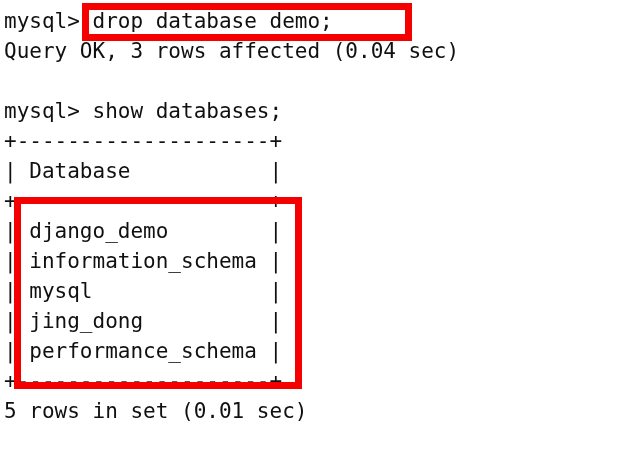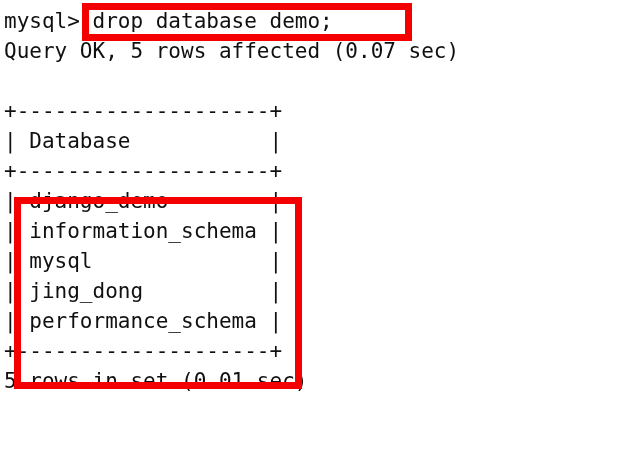--- a/index.html
+++ b/index.html
@@ -59,22 +59,23 @@
     height: 192px;
   }
 </style>
 </head>
 <body>
 
 <div id="screen">
 
   <div id="terminal">
     <div class="line">mysql&gt; drop database demo;</div>
-    <div class="line">Query OK, 5 rows affected (0.07 sec)</div>
+    <div class="line">Query OK, 3 rows affected (0.04 sec)</div>
     <div class="line blank"></div>
+    <div class="line">mysql&gt; show databases;</div>
     <div class="line">+--------------------+</div>
     <div class="line">| Database           |</div>
     <div class="line">+--------------------+</div>
     <div class="line">| django_demo        |</div>
     <div class="line">| information_schema |</div>
     <div class="line">| mysql              |</div>
     <div class="line">| jing_dong          |</div>
     <div class="line">| performance_schema |</div>
     <div class="line">+--------------------+</div>
     <div class="line">5 rows in set (0.01 sec)</div>

